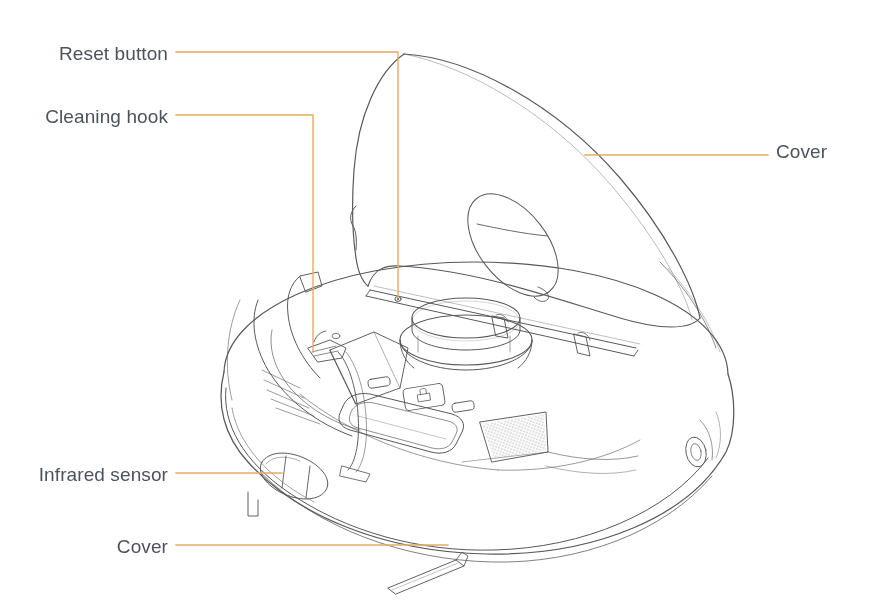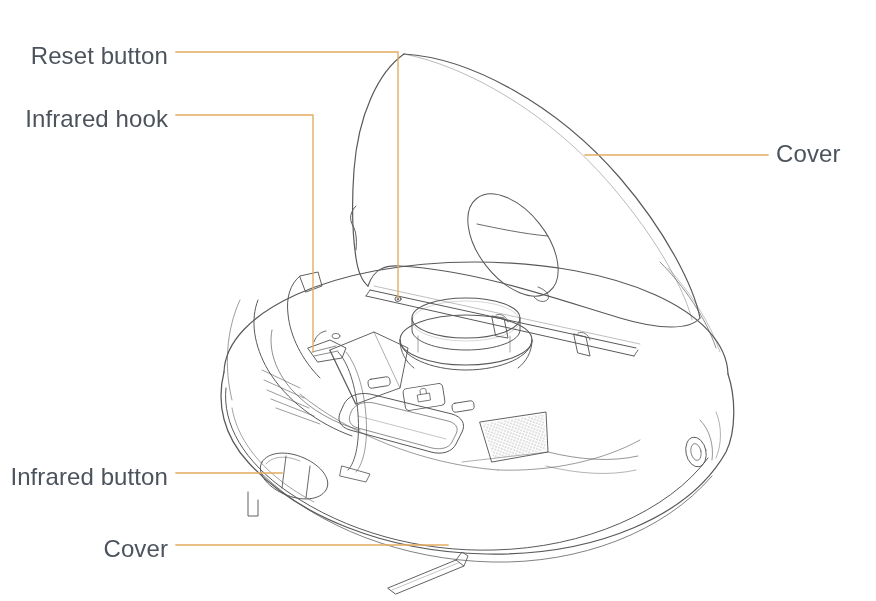--- a/index.html
+++ b/index.html
@@ -25,21 +25,21 @@
     position: absolute;
     left: 0;
     top: 0;
     width: 876px;
     height: 601px;
     display: block;
   }
   .callout-label {
     position: absolute;
     font-family: "Liberation Sans", sans-serif;
-    font-size: 24px;
+    font-size: 19px;
     font-weight: 400;
     color: #4c535c;
     letter-spacing: 0.1px;
     white-space: nowrap;
     line-height: 1;
   }
   .lbl-right { text-align: right; }
   .lbl-left  { text-align: left; }
 </style>
 </head>
@@ -226,21 +226,21 @@
       <path d="M176,52 H398 V298"></path>
       <path d="M176,115 H313 V352"></path>
       <path d="M768,155 H585"></path>
       <path d="M176,473 H282"></path>
       <path d="M176,545 H448"></path>
     </g>
   </svg>
 
   <div class="callout-label lbl-right" style="right:708px; top:44px;">Reset button</div>
 
-  <div class="callout-label lbl-right" style="right:708px; top:107px;">Infrared hook</div>
+  <div class="callout-label lbl-right" style="right:708px; top:107px;">Cleaning hook</div>
 
   <div class="callout-label lbl-left" style="left:776px; top:142px;text-align:center;">Cover</div>
 
-  <div class="callout-label lbl-right" style="right:708px; top:465px;">Infrared button</div>
+  <div class="callout-label lbl-right" style="right:708px; top:465px;">Infrared sensor</div>
 
   <div class="callout-label lbl-right" style="right:708px; top:537px;">Cover</div>
 
 </div>
 
 </body></html>

